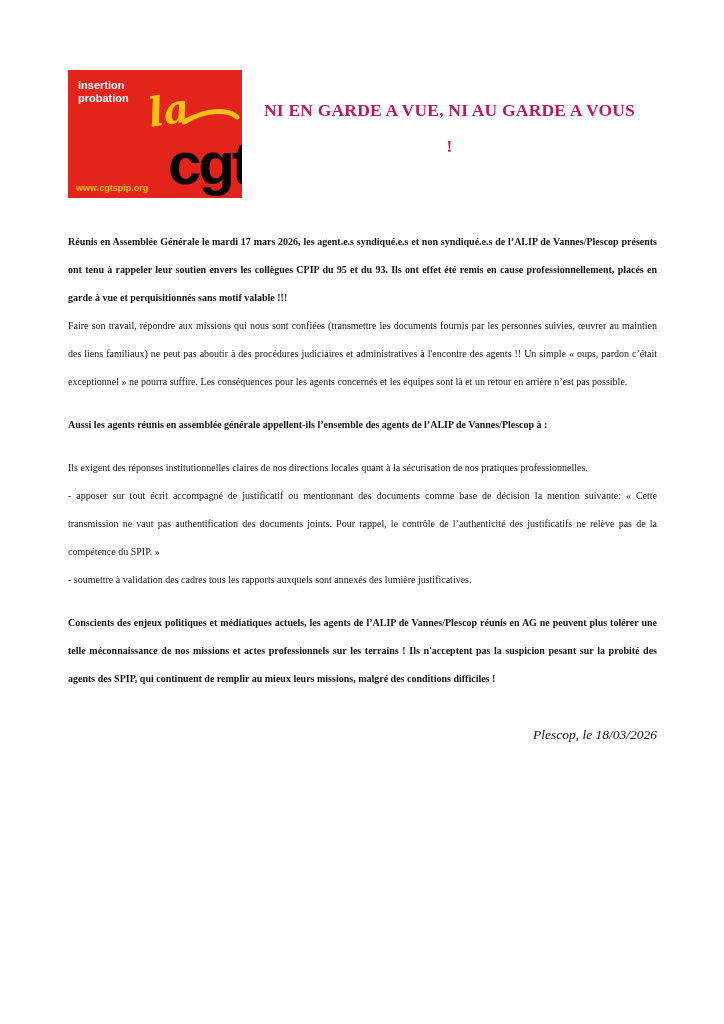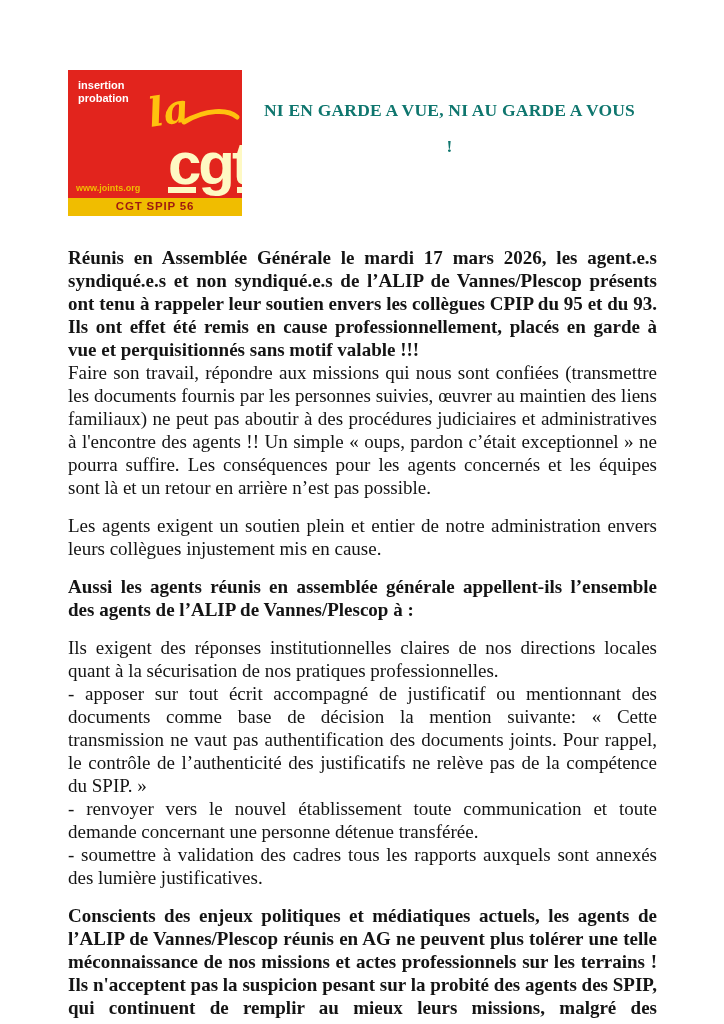--- a/index.html
+++ b/index.html
@@ -38,24 +38,23 @@
     position: absolute;
     left: 80px; top: 20px;
     color: var(--la-yellow, #ffc20e);
     font: italic 700 40px/1 "DejaVu Serif", serif;
     transform: rotate(-9deg);
   }
   .logo-swoosh { position: absolute; left: 0; top: 0; pointer-events: none; }
   .logo-cgt {
     position: absolute;
     right: -7px; bottom: 4px;
-    color: #fef9c3;
+    color: #000000;
     font: 700 60px/1 "Liberation Sans", sans-serif;
     letter-spacing: -3px;
-    text-decoration: underline;
   }
   .logo-url {
     position: absolute;
     left: 8px; bottom: 5px;
     color: var(--cgt-yellow, #f0bd00);
     font: bold 9px/1 "Liberation Sans", sans-serif;
   }
   .logo-band {
     height: 18px;
     background: var(--cgt-yellow, #f0bd00);
@@ -63,24 +62,24 @@
     color: var(--band-text, #9e1a10);
     font: bold 11.5px/1 "Liberation Sans", sans-serif;
     letter-spacing: 0.8px;
   }
   .title-wrap { flex: 1 1 auto; padding-top: 22px; }
   .title {
     max-width: 380px;
     margin: 0 auto;
     text-align: center;
     font: bold 17.5px/36px "Liberation Serif", serif;
-    color: #0f766e;
+    color: #be185d;
     letter-spacing: 0.2px;
   }
-  .doc-body { margin-top: 30px; font-size: 19px; line-height: 23px; }
+  .doc-body { margin-top: 30px; font-size: 10px; line-height: 28px; }
   .para { margin: 0; text-align: justify; }
   .para.bold { font-weight: bold; }
   .sp-small { margin-top: 5px; }
   .sp-blank { margin-top: 15px; }
   .date-line {
     margin-top: 34px;
     text-align: right;
     font-style: italic;
     font-size: 13.5px;
   }
@@ -94,37 +93,35 @@
 
     <div class="logo">
       <div class="logo-red">
         <div class="logo-ip">insertion
 probation</div>
         <svg class="logo-swoosh" width="174" height="128" viewBox="0 0 174 128">
           <path d="M116,52 C138,39 160,39 169,47" fill="none" stroke="#ffc20e" stroke-width="5" stroke-linecap="round"></path>
         </svg>
         <div class="logo-la">la</div>
         <div class="logo-cgt">cgt</div>
-        <div class="logo-url">www.joints.org</div>
+        <div class="logo-url">www.cgtspip.org</div>
       </div>
-      <div class="logo-band">CGT SPIP 56</div>
     </div>
 
     <div class="title-wrap">
       <h1 class="title">NI EN GARDE A VUE, NI AU GARDE A VOUS !</h1>
     </div>
 
   </div>
 
   <main class="doc-body" id="paragraphs">
       <p class="para bold">Réunis en Assemblée Générale le mardi 17 mars 2026, les agent.e.s syndiqué.e.s et non syndiqué.e.s de l’ALIP de Vannes/Plescop présents ont tenu à rappeler leur soutien envers les collègues CPIP du 95 et du 93. Ils ont effet été  remis en cause professionnellement, placés en garde à vue et perquisitionnés sans motif valable !!!</p>
       <p class="para">Faire son travail, répondre aux missions qui nous sont confiées (transmettre les documents fournis par les personnes suivies, œuvrer au maintien des liens familiaux) ne peut pas aboutir  à des procédures judiciaires et administratives à l'encontre des agents !! Un simple « oups, pardon c’était exceptionnel » ne pourra suffire. Les conséquences pour les agents concernés et les équipes sont là et un retour en arrière n’est pas possible.</p>
-      <p class="para sp-blank">Les agents exigent un soutien plein et entier de notre administration envers leurs collègues injustement mis en cause.</p>
       <p class="para bold sp-blank">Aussi les agents réunis en assemblée générale appellent-ils l’ensemble des agents de l’ALIP de Vannes/Plescop à  :</p>
       <p class="para sp-blank">Ils exigent des réponses institutionnelles claires de nos directions locales quant à la sécurisation de nos pratiques professionnelles.</p>
       <p class="para">- apposer sur tout écrit accompagné de justificatif ou mentionnant des documents comme base de décision la mention suivante: « Cette transmission ne vaut pas authentification des documents joints. Pour rappel, le contrôle de l’authenticité des justificatifs ne relève pas de la compétence du SPIP. »</p>
-      <p class="para">- renvoyer vers le nouvel établissement toute communication et toute demande concernant une personne détenue transférée.</p>
       <p class="para">- soumettre à validation des cadres tous les rapports auxquels sont annexés des lumière justificatives.</p>
       <p class="para bold sp-blank">Conscients des enjeux politiques et médiatiques actuels, les agents de l’ALIP de Vannes/Plescop réunis en AG ne peuvent plus tolérer une telle méconnaissance de nos missions et actes professionnels sur les terrains ! Ils n'acceptent pas la suspicion pesant sur la probité des agents des SPIP, qui continuent de remplir au mieux leurs missions, malgré des conditions difficiles !</p>
     </main>
 
+  <div class="date-line">Plescop, le 18/03/2026</div>
 
 </div>
 
 </body></html>

